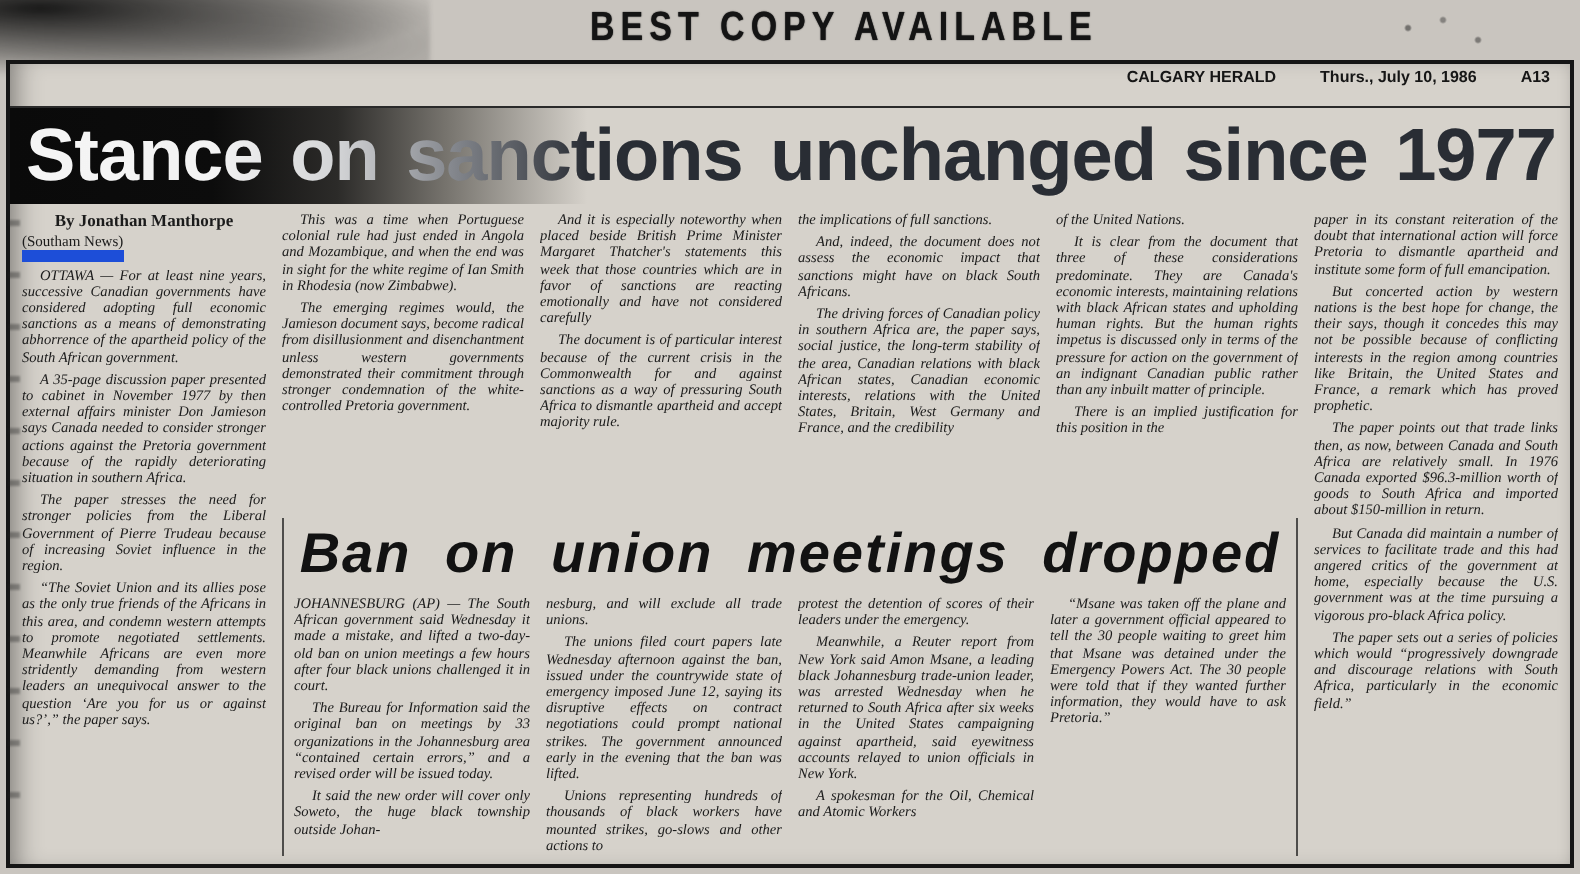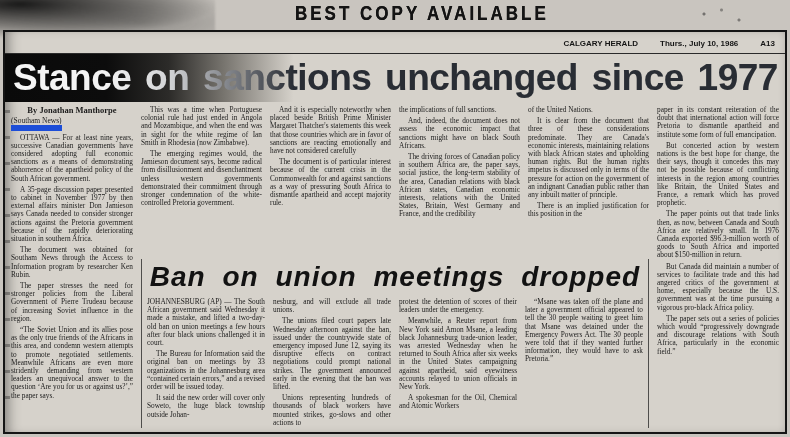--- a/index.html
+++ b/index.html
@@ -32,21 +32,21 @@
   }
   
   .page-box{
     position:absolute;left:3px;right:3px;top:30px;bottom:3px;
     border:2px solid #151515;background:#d6d2cb;
     box-shadow:inset 10px 0 14px -8px rgba(0,0,0,.45), inset -4px 0 8px -6px rgba(0,0,0,.25);
     display:flex;flex-direction:column;overflow:hidden;
   }
   .masthead{
     height:18px;flex:none;border-bottom:1px solid #2a2a2a;
-    display:flex;justify-content:flex-end;align-items:center;gap:22px;
+    display:flex;justify-content:flex-end;align-items:flex-start;gap:22px;
     padding:2px 10px 1px;
     font-family:"Liberation Sans",sans-serif;font-weight:700;font-size:8px;color:#161616;
   }
   
   .headline-wrap{
     flex:none;height:48px;position:relative;
     background:linear-gradient(90deg,#0a0a0a 0,#0c0c0c 13%,#2c2b29 21%,#77746e 28%,rgba(214,210,203,0) 37%);
   }
   .headline-text{
     position:absolute;left:8px;top:1px;white-space:nowrap;
@@ -55,21 +55,21 @@
   }
   
   .cols{
     flex:1;display:flex;gap:8px;padding:4px 6px 4px;overflow:hidden;
     font-size:7.3px;line-height:8.2px;color:#1b1b1b;text-align:justify;
   }
   .col{width:122px;flex:none;overflow:hidden;}
   .mid{flex:1;display:flex;flex-direction:column;overflow:hidden;}
   .toprow{height:150px;flex:none;display:flex;gap:8px;overflow:hidden;}
   .toprow .tcol{flex:1;overflow:hidden;}
-  .cols p{margin:0 0 3px;text-indent:9px;}
+  .cols p{margin:0 0 3px;text-indent:9px;font-style:italic;}
   .cols p.cont{text-indent:0;}
   
   .byline{font-weight:700;font-size:8.5px;line-height:9.5px;text-align:center;}
   .byline-org{
     display:inline-block;font-weight:400;font-size:7.5px;line-height:9px;
     border-bottom:6px solid #1d4ed8;margin-bottom:3px;text-align:left;
   }
   
   .ban-box{
     flex:1;margin-top:3px;border-left:1px solid rgba(20,20,20,.7);
@@ -109,21 +109,20 @@
     <div class="headline-text">Stance on sanctions unchanged since 1977</div>
   </div>
 
   <div class="cols">
     <div class="col">
       <div class="byline">By Jonathan Manthorpe</div>
       <div class="byline-org">(Southam News)</div>
       <div>
           <p>OTTAWA — For at least nine years, successive Canadian governments have considered adopting full economic sanctions as a means of demonstrating abhorrence of the apartheid policy of the South African government.</p>
           <p>A 35-page discussion paper presented to cabinet in November 1977 by then external affairs minister Don Jamieson says Canada needed to consider stronger actions against the Pretoria government because of the rapidly deteriorating situation in southern Africa.</p>
-          <p>The document was obtained for Southam News through the Access to Information program by researcher Ken Rubin.</p>
           <p>The paper stresses the need for stronger policies from the Liberal Government of Pierre Trudeau because of increasing Soviet influence in the region.</p>
           <p>“The Soviet Union and its allies pose as the only true friends of the Africans in this area, and condemn western attempts to promote negotiated settlements. Meanwhile Africans are even more stridently demanding from western leaders an unequivocal answer to the question ‘Are you for us or against us?’,” the paper says.</p>
         </div>
     </div>
 
     <div class="mid">
       <div class="toprow">
         <div class="tcol">
             <p>This was a time when Portuguese colonial rule had just ended in Angola and Mozambique, and when the end was in sight for the white regime of Ian Smith in Rhodesia (now Zimbabwe).</p>
             <p>The emerging regimes would, the Jamieson document says, become radical from disillusionment and disenchantment unless western governments demonstrated their commitment through stronger condemnation of the white-controlled Pretoria government.</p>

